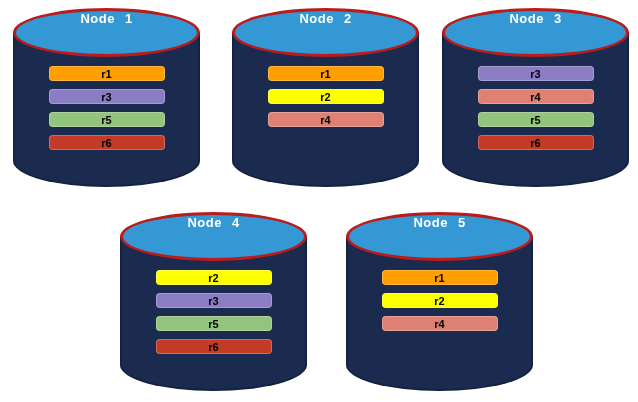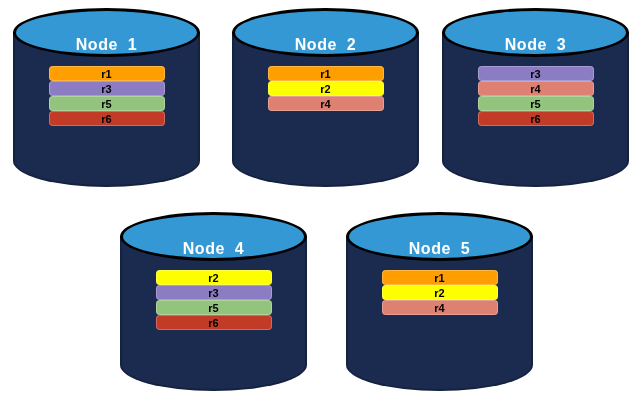--- a/index.html
+++ b/index.html
@@ -16,30 +16,30 @@
   .cyl-body{
     position:absolute;left:0;right:0;top:24px;bottom:0;
     box-sizing:border-box;
     border:2px solid #15223f;border-top:none;
     border-radius:0 0 50% 50% / 0 0 26px 26px;
     background:#1b2a4f;
   }
   .cyl-top{
     position:absolute;left:0;right:0;top:0;height:49px;
     box-sizing:border-box;
-    border:3px solid #000000;
+    border:3px solid #b91c1c;
     border-radius:50%;
     background:#3498d5;
-    display:flex;align-items:flex-end;justify-content:center;
-    color:#ffffff;font-weight:bold;font-size:16px;letter-spacing:0.5px;
+    display:flex;align-items:flex-start;justify-content:center;
+    color:#ffffff;font-weight:bold;font-size:13px;letter-spacing:0.5px;
   }
   .t-num{margin-left:10px;}
   .bars{
     position:absolute;left:0;right:0;top:58px;
-    display:flex;flex-direction:column;align-items:center;
+    display:flex;flex-direction:column;align-items:center;gap:8px;
   }
   .bar{
     width:116px;height:15px;border-radius:4px;
     display:flex;align-items:center;justify-content:center;
     font-size:11px;font-weight:bold;color:#000000;
     box-shadow:0 0 0 1px rgba(255,255,255,0.25) inset;
   }
 </style>
 </head>
 <body style="background: rgb(255, 255, 255);">

